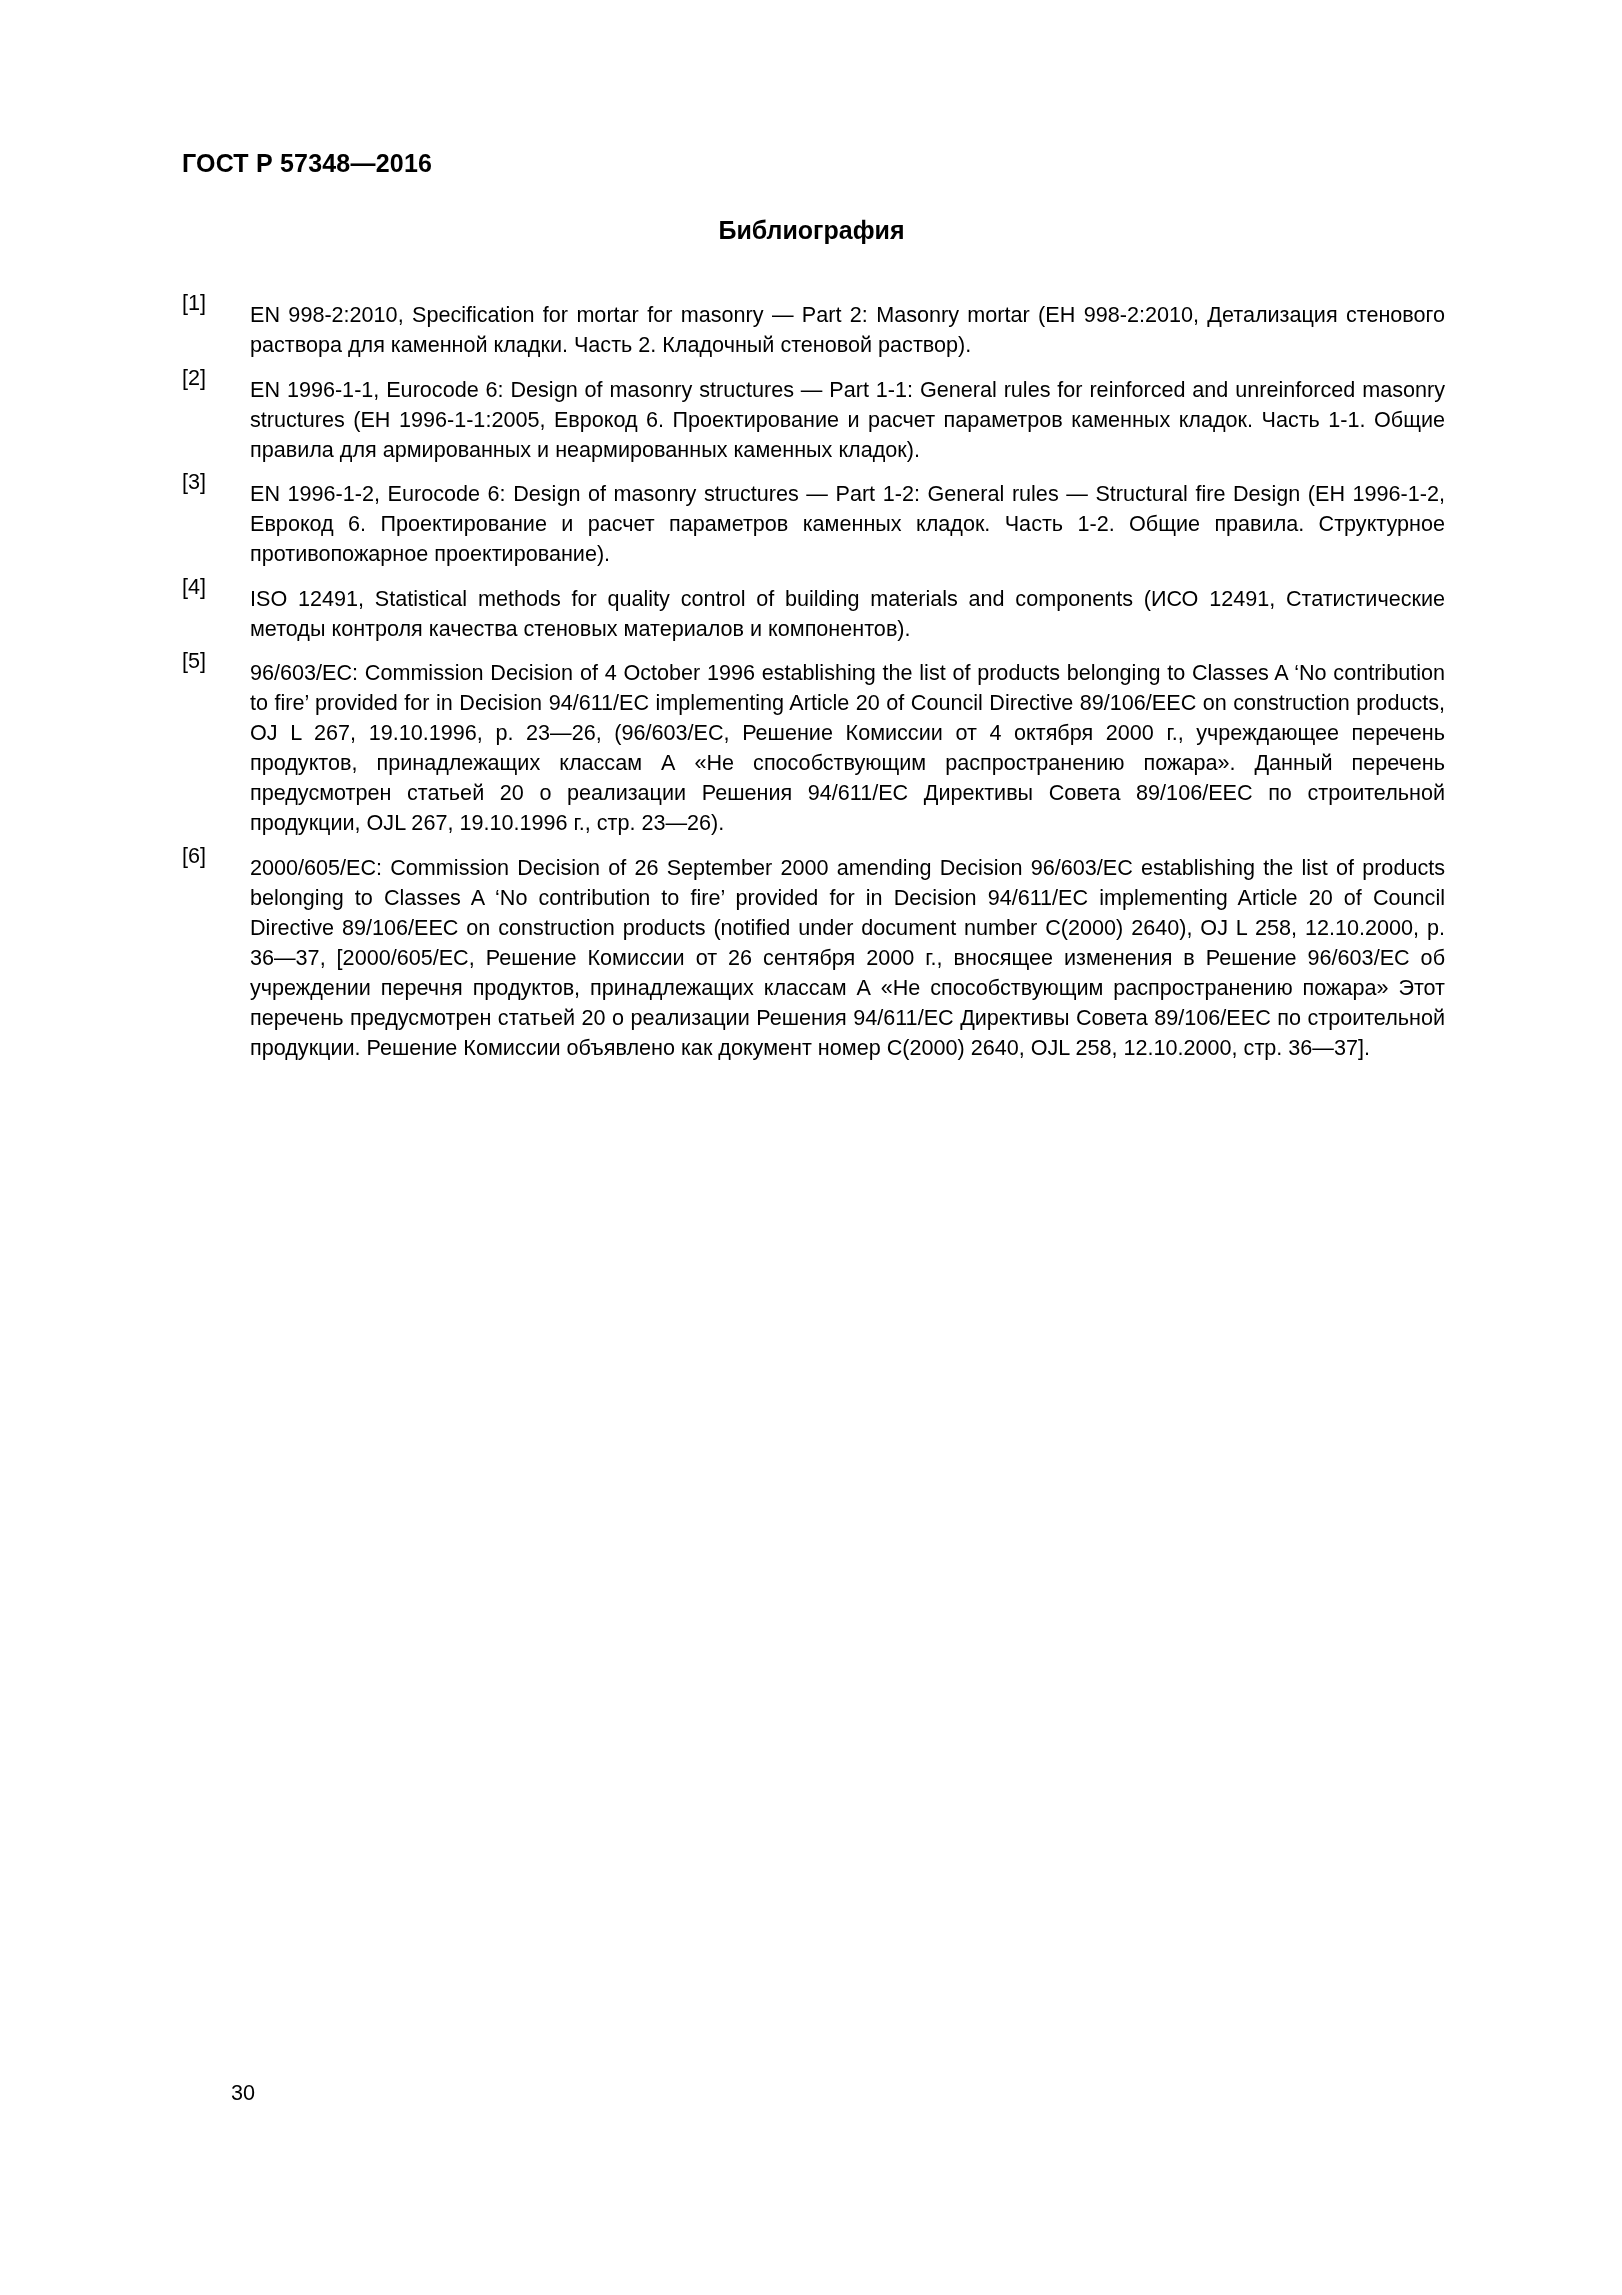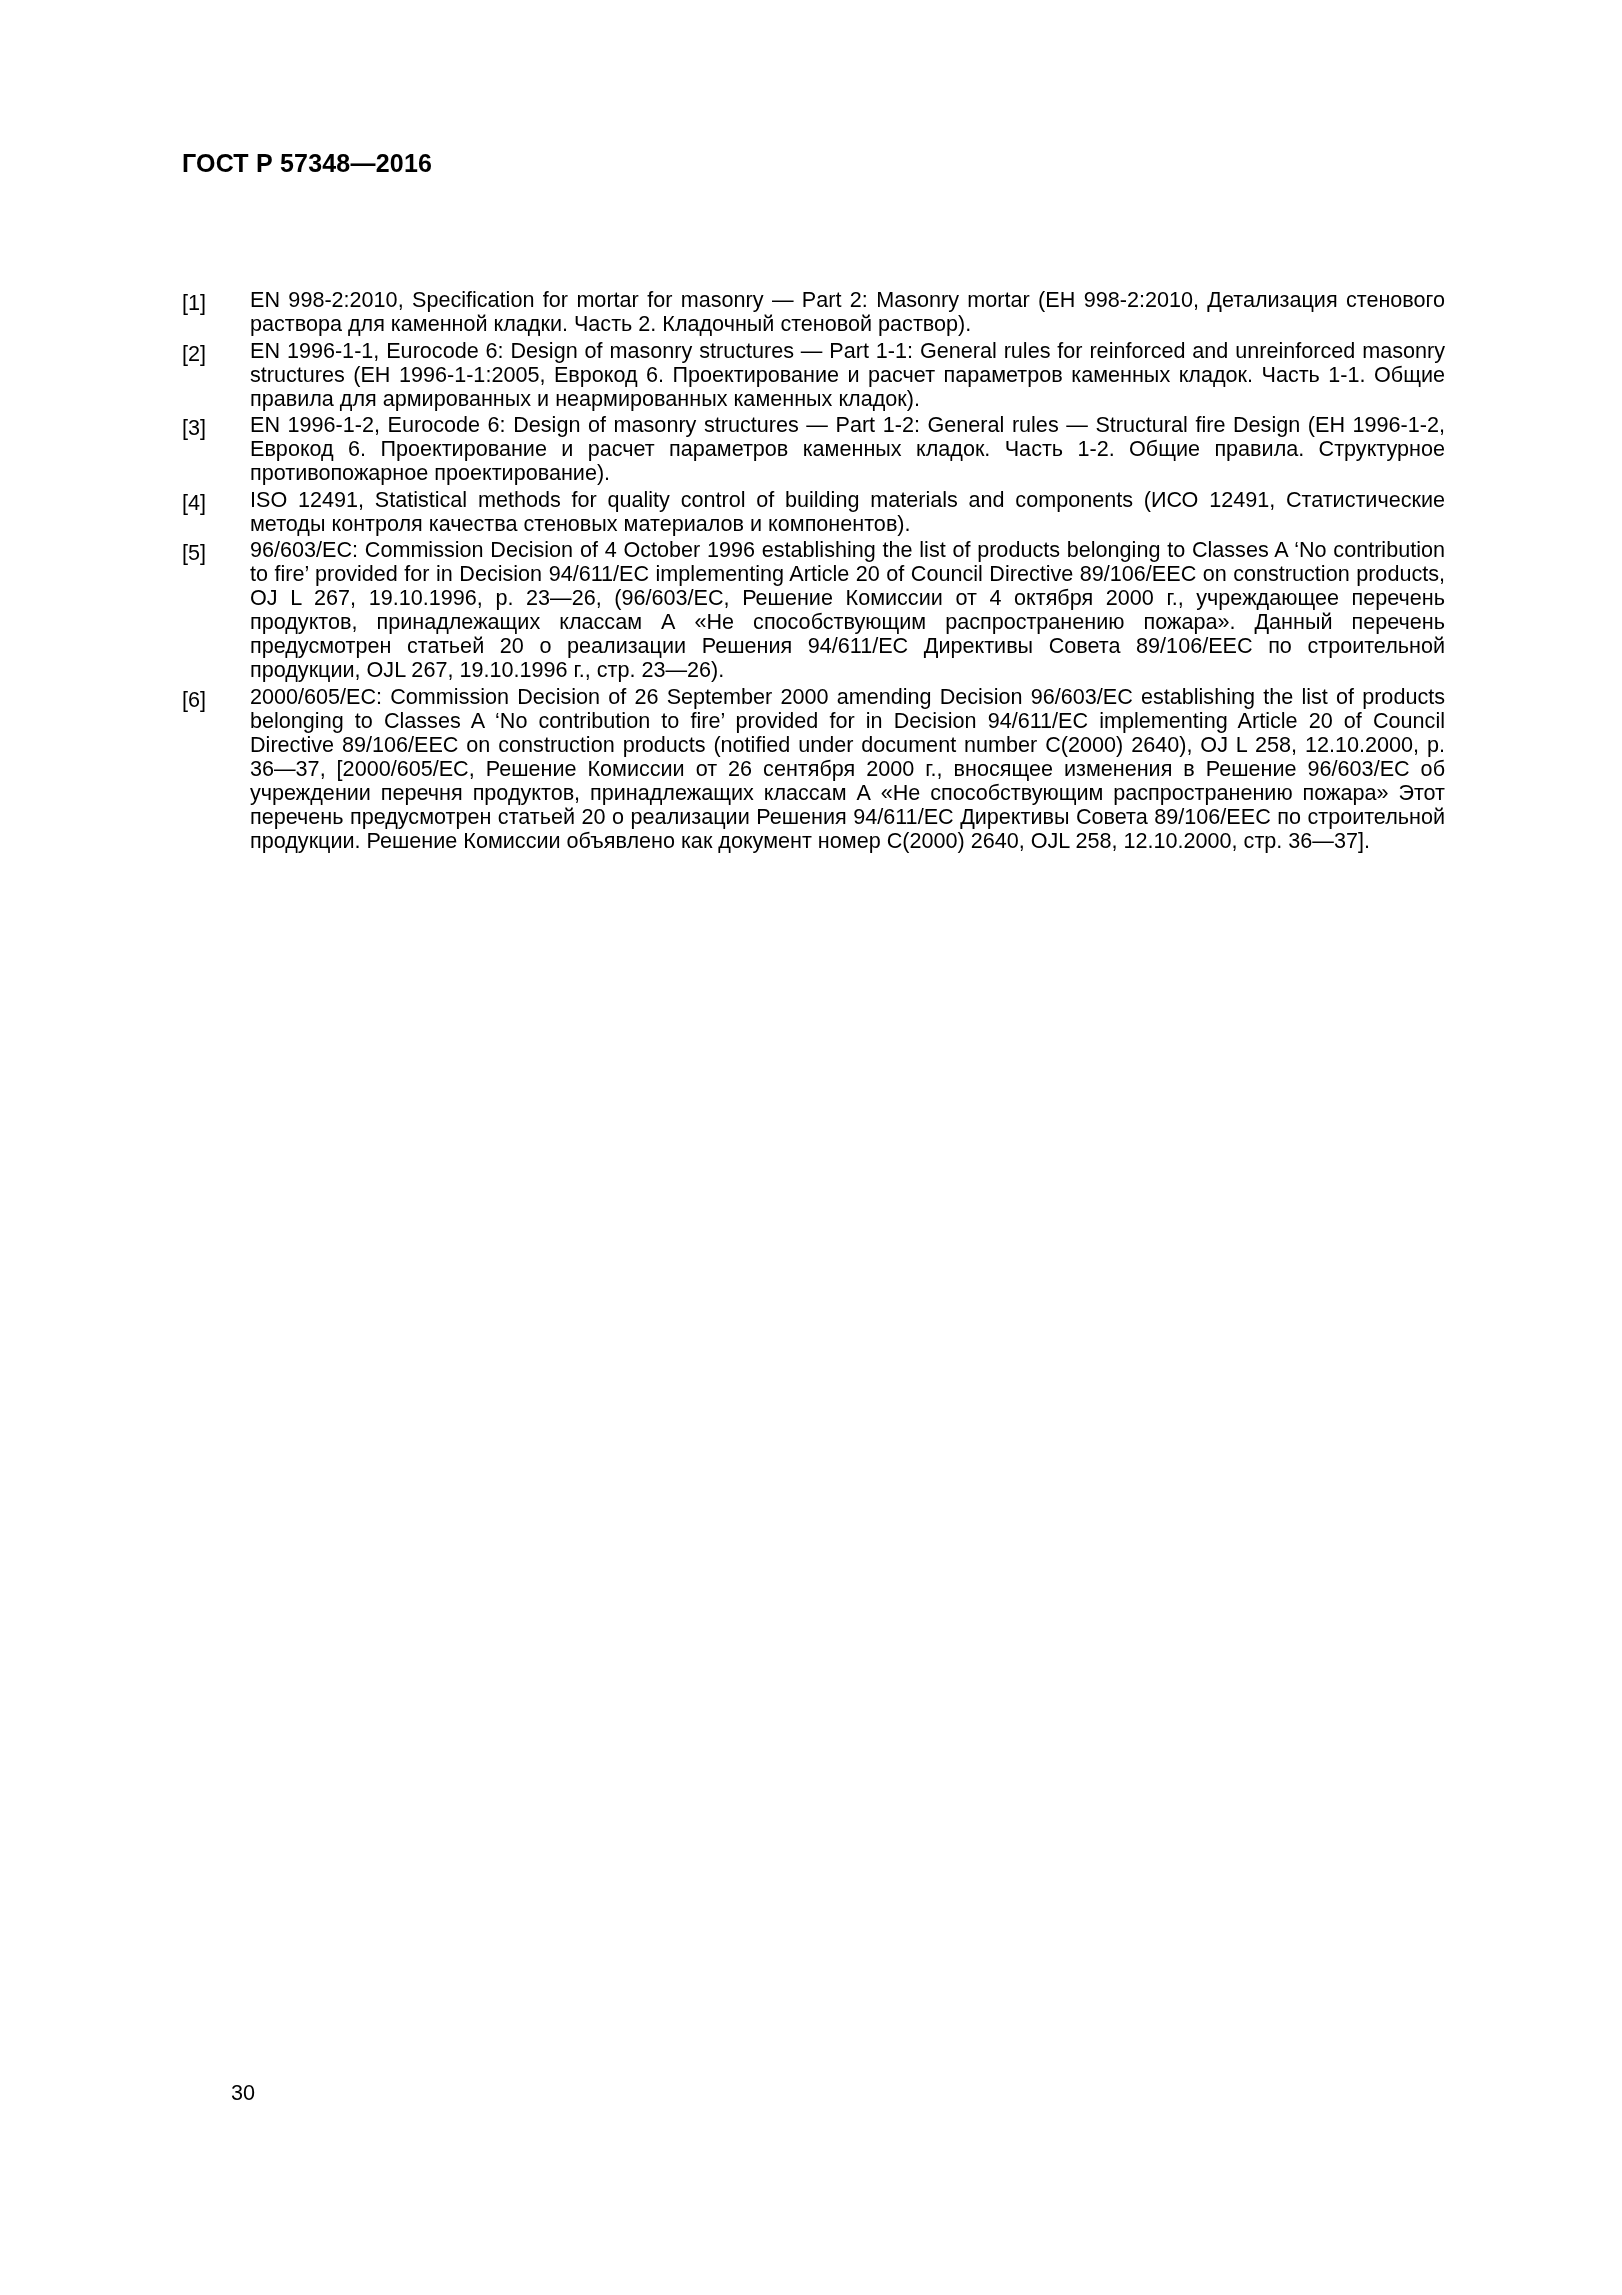--- a/index.html
+++ b/index.html
@@ -54,40 +54,42 @@
   }
   .ref-num {
     width: 68px;
     flex: 0 0 68px;
     font-size: 21.6px;
     line-height: 30px;
   }
   .ref-text {
     flex: 1 1 auto;
     font-size: 21.6px;
-    line-height: 24px;
+    line-height: 30px;
     text-align: justify;
     text-justify: inter-word;
     hyphens: manual;
+    margin-top: 12px;
   }
   .page-number {
     position: absolute;
     top: 2080px;
     left: 187px;
     font-size: 21.6px;
     margin-left: 44px;
   }
 </style>
 </head>
 <body>
 
 <div class="page">
 
   <div class="header">ГОСТ Р 57348—2016</div>
 
+  <div class="doc-title">Библиография</div>
 
   <div class="refs">
 
     <div class="ref-row">
       <div class="ref-num">[1]</div>
       <div class="ref-text">EN 998-2:2010, Specification for mortar for masonry — Part 2: Masonry mortar  (ЕН 998-2:2010, Детализация стенового раствора для каменной кладки. Часть 2. Кладочный стеновой раствор).</div>
     </div>
 
     <div class="ref-row">
       <div class="ref-num">[2]</div>

